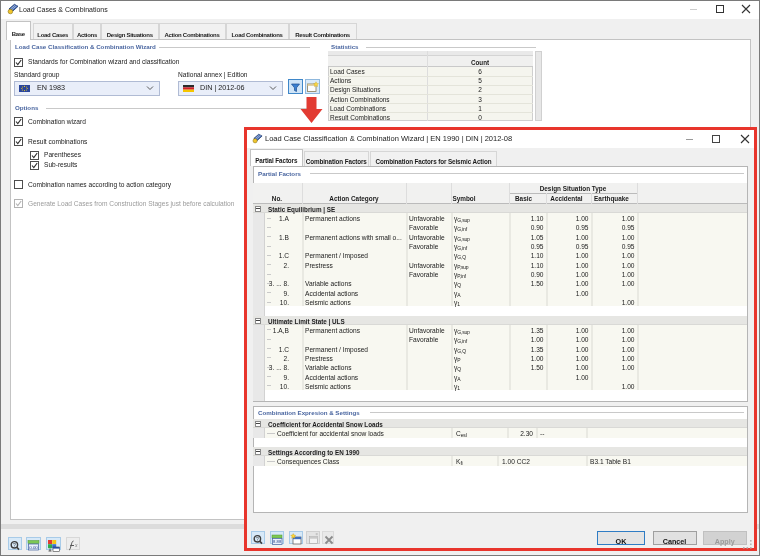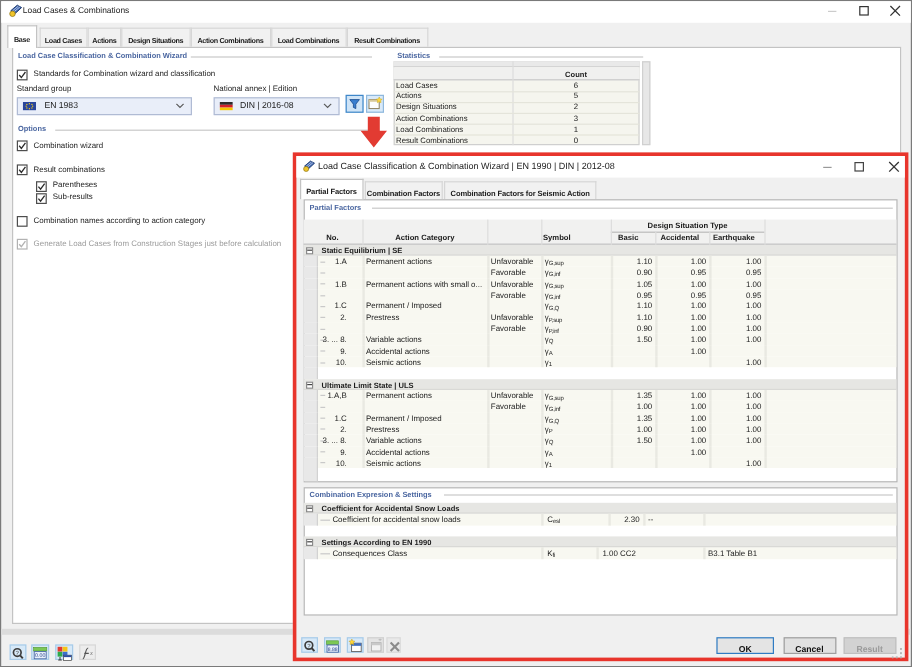--- a/index.html
+++ b/index.html
@@ -65,21 +65,21 @@
 <svg class="abs" style="left:146px;top:86px;z-index:3" width="8" height="5" viewBox="0 0 8 5">
 <path d="M1 0.5 L4 3.5 L7 0.5" stroke="#5a5a5a" stroke-width="1" fill="none"></path>
   </svg>
 <div class="abs lbl" style="left:178px;top:71px;z-index:2;">National annex | Edition</div>
 <div class="abs" style="left:178px;top:81px;width:105px;height:15px;background:#e9eef9;border:1px solid #b0bbd4;z-index:2;"></div>
 <svg class="abs" style="left:183px;top:85px;z-index:3" width="11" height="7" viewBox="0 0 11 7">
 <rect width="11" height="2.33" fill="#2b2b2b"></rect>
     <rect y="2.33" width="11" height="2.33" fill="#d2202a"></rect>
 <rect y="4.66" width="11" height="2.34" fill="#f4c500"></rect>
   </svg>
-<div class="abs lbl" style="left:200px;top:84px;font-size:7.2px;z-index:3;">DIN | 2016-08</div>
+<div class="abs lbl" style="left:200px;top:84px;font-size:7.2px;z-index:3;">DIN | 2012-06</div>
 <svg class="abs" style="left:269px;top:86px;z-index:3" width="8" height="5" viewBox="0 0 8 5">
 <path d="M1 0.5 L4 3.5 L7 0.5" stroke="#5a5a5a" stroke-width="1" fill="none"></path>
   </svg>
 <div class="abs" style="left:288px;top:79px;width:15px;height:15px;background:#cfe4f7;border:1px solid #3f87c9;z-index:2;">
 <svg width="13" height="13" viewBox="0 0 13 13">
       <path d="M2.5 3 L10.5 3 L7.5 6.8 L7.5 10.5 L5.5 9.5 L5.5 6.8 Z" fill="#3a7fd0" stroke="#1d4e8f" stroke-width="0.7"></path>
     </svg></div>
 <div class="abs" style="left:305px;top:79px;width:15px;height:15px;background:#d9eafa;border:1px solid #8fb8dd;z-index:2;">
 <svg width="13" height="13" viewBox="0 0 13 13">
 <rect x="1.5" y="3" width="8.5" height="7.5" fill="#fdfdfd" stroke="#8a7a55" stroke-width="0.8"></rect>
@@ -507,21 +507,21 @@
 <div class="abs" style="left:305.5px;top:530.8px;width:14px;height:13px;background:#e4e4e4;border:1px solid #d0d0d0;z-index:56;"><svg width="13" height="13" viewBox="0 0 13 13">
       <rect x="2.5" y="3.5" width="8" height="7" fill="#f2f2f2" stroke="#aaa" stroke-width="0.7"></rect>
 <rect x="2.5" y="3.5" width="8" height="2.2" fill="#c9c9c9"></rect>
 <path d="M8.5 1 l2.5 0 M9.75 0 l0 2.2" stroke="#bbb" stroke-width="0.8"></path>
     </svg></div>
 <div class="abs" style="left:322px;top:530.8px;width:12px;height:13px;background:#e9e9e9;border:1px solid #dadada;z-index:56;"><svg width="12" height="12" viewBox="0 0 12 12">
       <path d="M2.5 2.5 L9.5 9.5 M9.5 2.5 L2.5 9.5" stroke="#8b8b8b" stroke-width="1.8"></path>
     </svg></div>
 <div class="abs" style="left:597px;top:530.5px;width:48px;height:14.5px;background:#e4e4e4;border:1px solid #2f7cc4;z-index:56;text-align:center;line-height:13px;"><span style="font-size:7.2px;font-weight:bold;color:#111;">OK</span></div>
 <div class="abs" style="left:652.5px;top:530.5px;width:44px;height:14.5px;background:#e1e1e1;border:1px solid #9f9f9f;z-index:56;text-align:center;line-height:13px;"><span style="font-size:7.2px;font-weight:bold;color:#111;">Cancel</span></div>
-<div class="abs" style="left:702.5px;top:530.5px;width:44.5px;height:14.5px;background:#d2d2d2;border:1px solid #c0c0c0;z-index:56;text-align:center;line-height:13px;"><span style="font-size:7.2px;font-weight:bold;color:#9a9a9a;">Result</span></div>
+<div class="abs" style="left:702.5px;top:530.5px;width:44.5px;height:14.5px;background:#d2d2d2;border:1px solid #c0c0c0;z-index:56;text-align:center;line-height:13px;"><span style="font-size:7.2px;font-weight:bold;color:#9a9a9a;">Apply</span></div>
 <svg class="abs" style="left:743px;top:540px;z-index:56" width="10" height="10" viewBox="0 0 10 10">
 <g fill="#b5b5b5">
       <rect x="7" y="7" width="1.6" height="1.6"></rect>
       <rect x="7" y="3.5" width="1.6" height="1.6"></rect>
       <rect x="3.5" y="7" width="1.6" height="1.6"></rect>
       <rect x="7" y="0" width="1.6" height="1.6"></rect>
       <rect x="0" y="7" width="1.6" height="1.6"></rect>
     </g>
   </svg>
 <div class="abs" style="left:8px;top:536.5px;width:14px;height:13px;background:#d7e9f8;border:1px solid #a8cbe8;z-index:2;"><svg width="12" height="12" viewBox="0 0 12 12">

